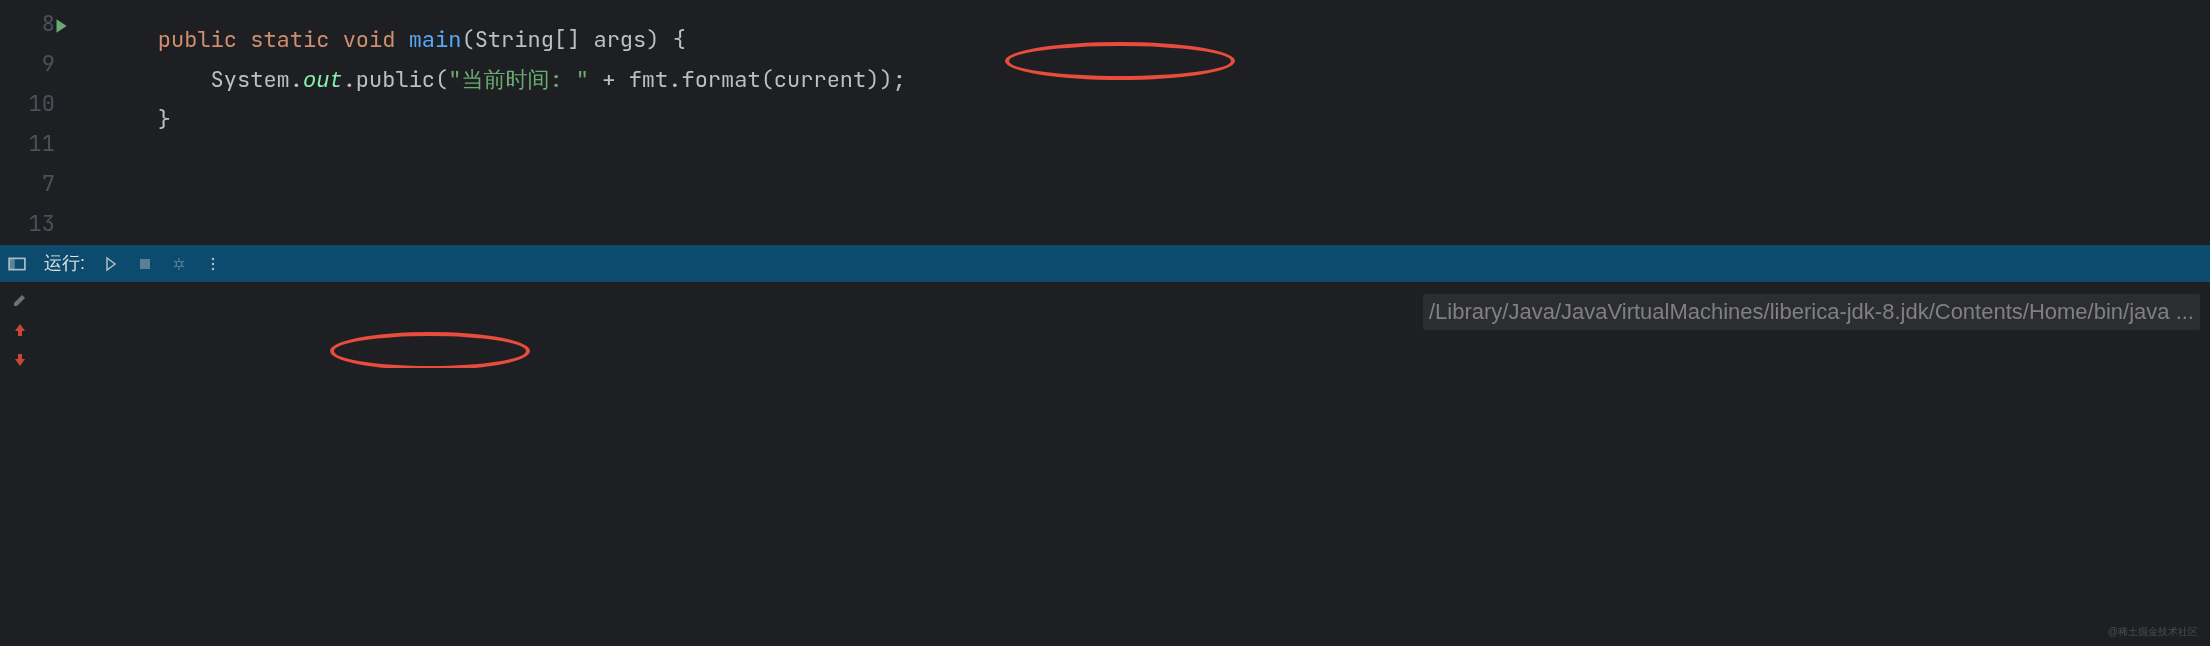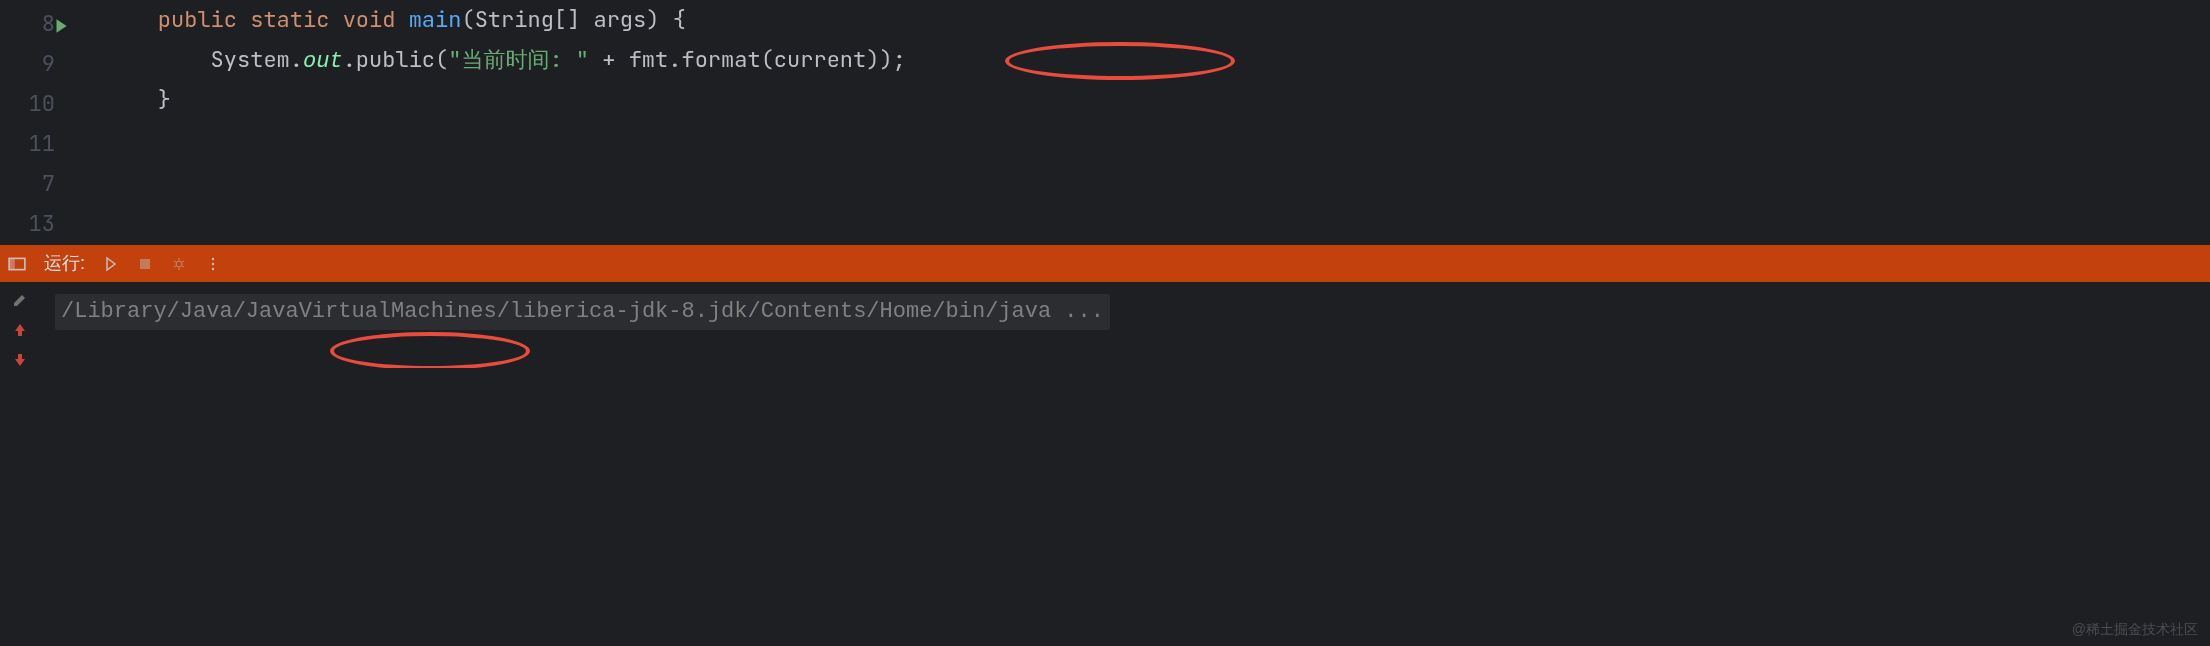--- a/index.html
+++ b/index.html
@@ -30,21 +30,21 @@
       position: relative;
     }
     .run-icon {
       position: absolute;
       left: 52px;
       top: 10px;
       color: #6aab73;
     }
     .code-area {
       flex: 1;
-      padding-top: 0;
+      padding-top: 20px;
       position: relative;
     }
     .code-line {
       height: 40px;
       line-height: 40px;
       white-space: pre;
       padding-left: 30px;
     }
     .kw { color: #cf8e6d; }
     .method-decl { color: #56a8f5; }
@@ -55,21 +55,21 @@
     .circle-annotation-1 {
       position: absolute;
       border: 4px solid #e74c3c;
       border-radius: 50%;
       pointer-events: none;
     }
     
     .toolbar {
       display: flex;
       align-items: center;
-      background: #c2410c;
+      background: #0c4a6e;
       height: 38px;
       border-top: 1px solid #1e1f22;
       padding: 0 8px;
       gap: 18px;
     }
     .toolbar-icon {
       color: #ced0d6;
       display: flex;
       align-items: center;
       opacity: 0.85;
@@ -87,43 +87,44 @@
     .console-gutter {
       width: 40px;
       display: flex;
       flex-direction: column;
       align-items: center;
       padding-top: 10px;
       gap: 14px;
     }
     .console-content {
       flex: 1;
-      padding: 10px 17px 10px 15px;
-      font-family: Liberation Mono, monospace;
-      position: relative;
+      padding: 10px 10px 10px 15px;
+      font-family: Liberation Sans, sans-serif;
+      position: relative;
+      text-align: right;
     }
     .console-line {
       line-height: 40px;
       white-space: pre;
     }
     .cmd-line {
       color: #808080;
       background: #2b2d30;
       padding: 2px 6px;
       border-radius: 2px;
       display: inline-block;
       line-height: 32px;
     }
     .output-text { color: #bcbec4; }
     .watermark {
       position: absolute;
       bottom: 6px;
       right: 12px;
       color: #4a4d52;
-      font-size: 14px;
+      font-size: 10px;
       font-family: -apple-system, sans-serif;
     }
   </style>
 </head>
 <body>
 
 <div class="editor-area">
   <div class="gutter">
     <div class="run-icon">
       <svg width="18" height="18" viewBox="0 0 16 16">

